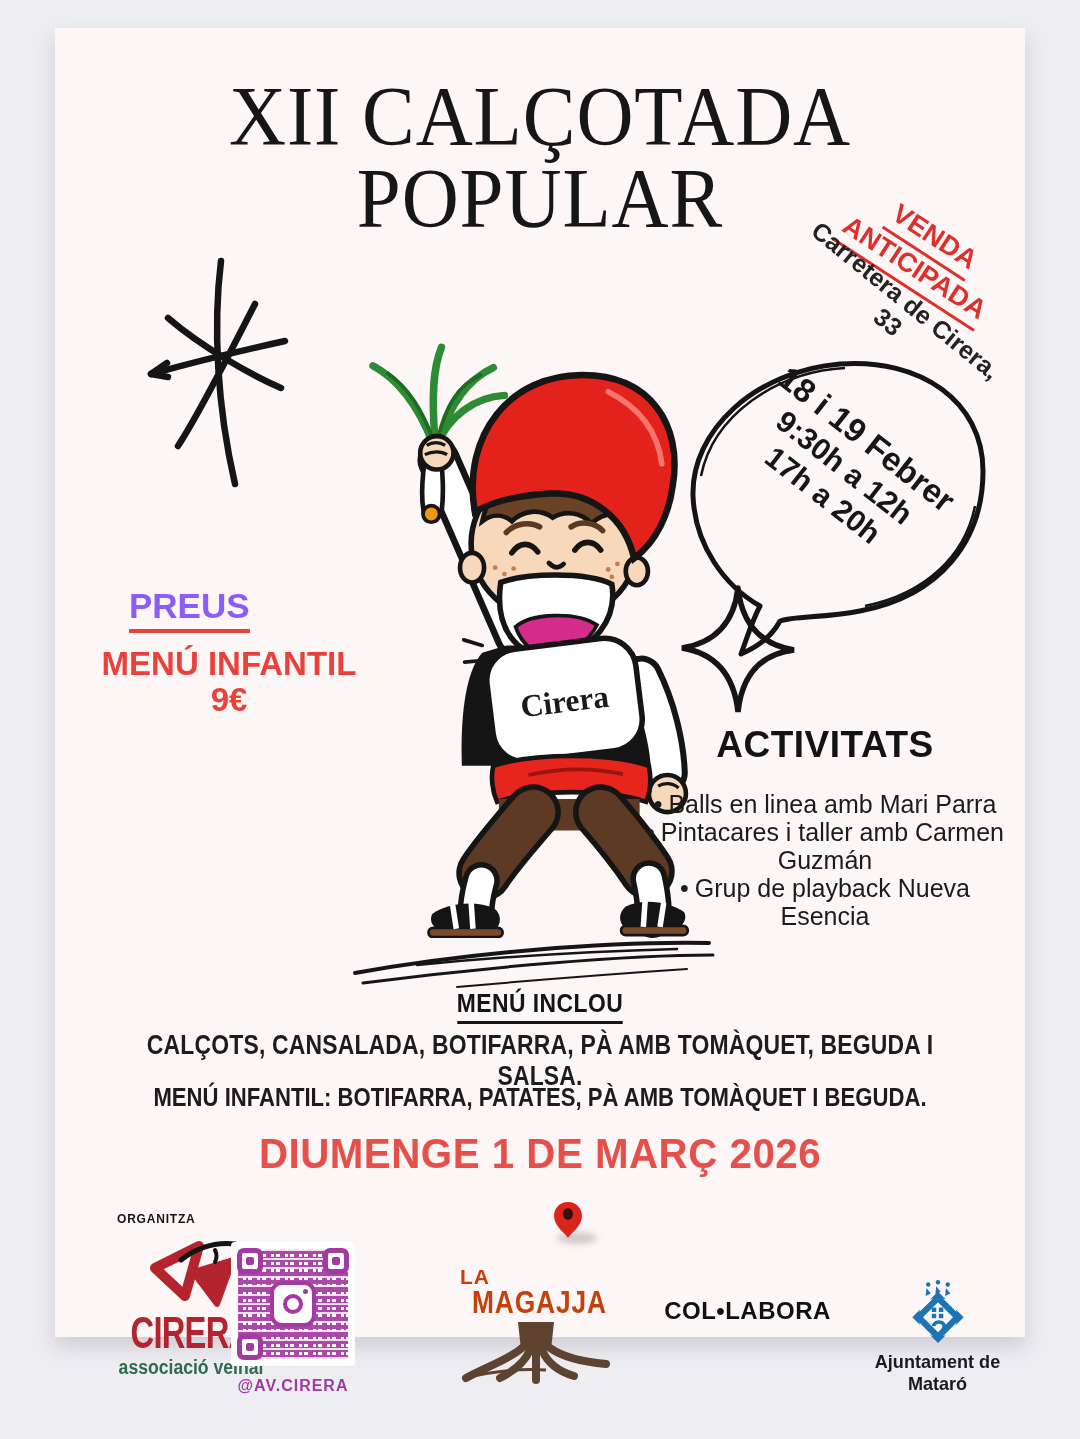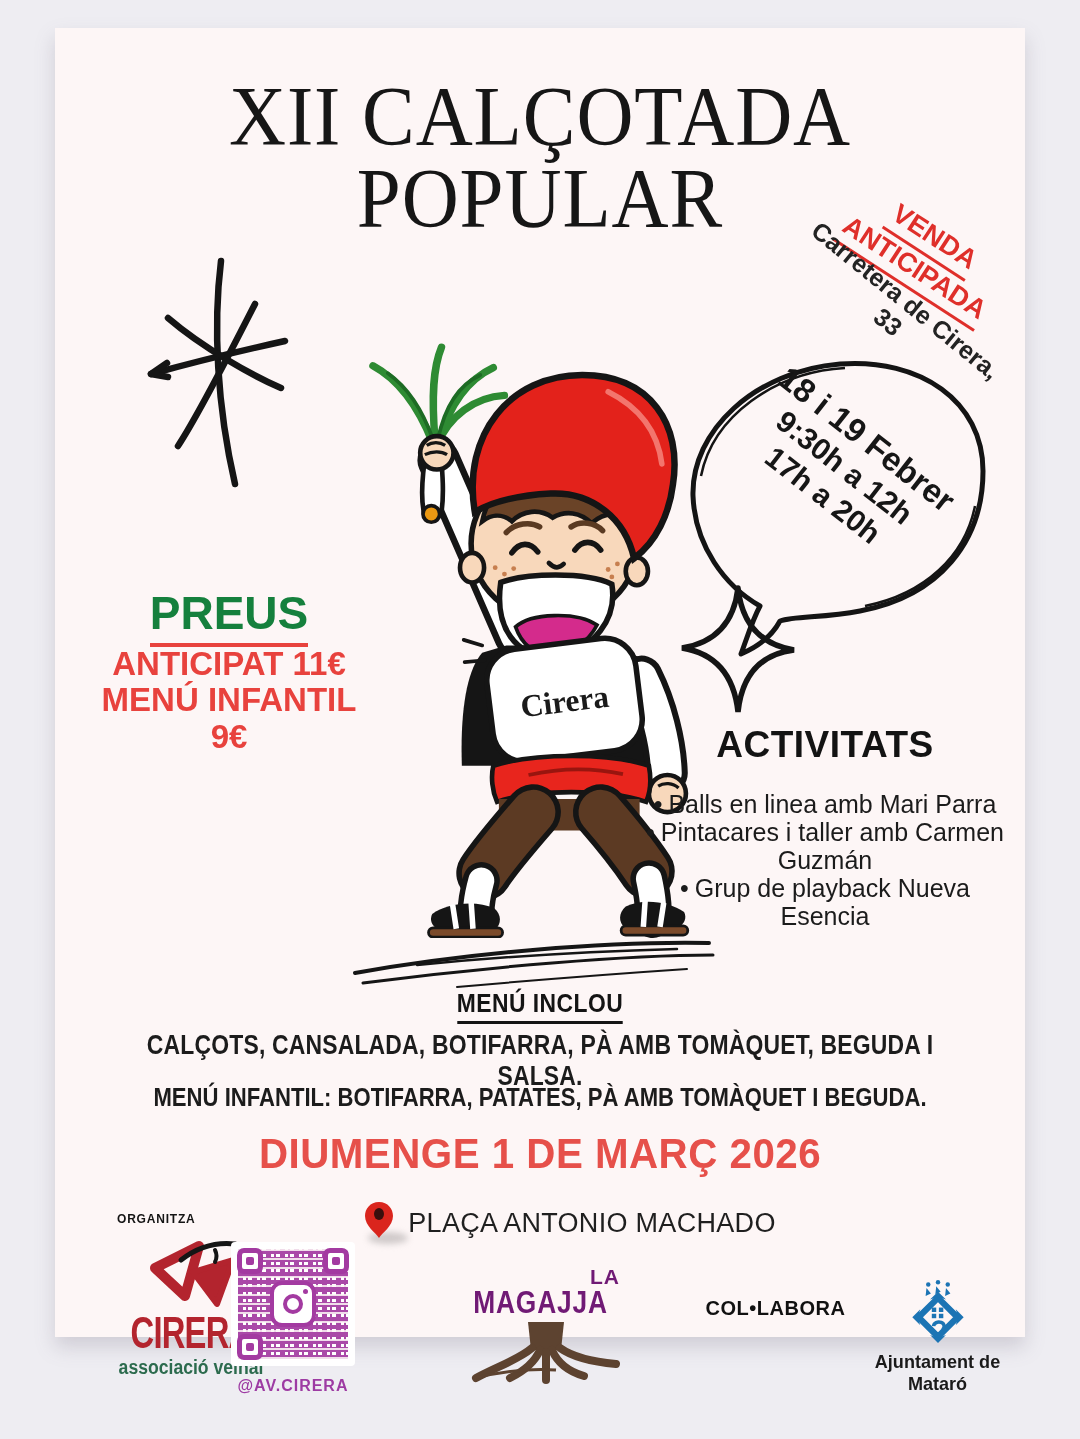--- a/index.html
+++ b/index.html
@@ -21,22 +21,22 @@
   .bubble-svg{left:610px;top:288px;width:335px;height:350px;}
   .bubble-text{left:655px;top:385px;width:270px;transform:rotate(38deg);text-align:center;
     color:#161616;line-height:1.16;}
   .bubble-text .b1{font-size:33px;font-weight:800;}
   .bubble-text .b2{font-size:30px;font-weight:700;}
   
   .star-svg{left:88px;top:228px;width:150px;height:232px;}
   .sparkle-svg{left:615px;top:552px;width:135px;height:140px;}
   .swoosh-svg{left:292px;top:895px;width:372px;height:72px;}
   
-  .preus-h{left:74px;top:558px;width:200px;text-align:center;color:#15803d;
-    font-size:46px;font-weight:800;}
+  .preus-h{left:74px;top:558px;width:200px;text-align:left;color:#8b5cf6;
+    font-size:35px;font-weight:800;}
   .preus-h span{display:inline-block;border-bottom:4px solid #e8423d;padding-bottom:3px;}
   .preus-lines{left:24px;top:618px;width:300px;text-align:center;color:#e8423d;
     font-size:33px;font-weight:600;line-height:1.1;}
   
   .boy-svg{left:275px;top:310px;width:360px;height:600px;}
   
   .act-h{left:615px;top:696px;width:310px;text-align:center;color:#131313;
     font-size:37px;font-weight:800;letter-spacing:.5px;}
   .act-list{left:582px;top:762px;width:376px;text-align:center;color:#1b1b1b;
     font-size:25px;font-weight:500;line-height:1.12;}
@@ -74,25 +74,25 @@
     repeating-linear-gradient(0deg,#a33aa1 0 4px,transparent 4px 7px,#a33aa1 7px 12px,transparent 12px 15px);}
   .finder{position:absolute;width:26px;height:26px;border:5px solid #a33aa1;border-radius:7px;
     background:#fff;box-sizing:border-box;}
   .finder i{position:absolute;left:4px;top:4px;width:8px;height:8px;background:#a33aa1;border-radius:2px;}
   .ig-badge{position:absolute;left:39px;top:39px;width:46px;height:46px;background:#fff;
     border:4px solid #a33aa1;border-radius:12px;box-sizing:border-box;}
   .ig-badge .lens{position:absolute;left:9px;top:9px;width:20px;height:20px;border:4px solid #a33aa1;
     border-radius:50%;box-sizing:border-box;}
   .ig-badge .dot{position:absolute;right:4px;top:4px;width:5px;height:5px;background:#a33aa1;border-radius:50%;}
   .qr-handle{margin-top:11px;color:#9d3ba3;font-size:16px;font-weight:700;letter-spacing:1px;}
-  .magajja{left:405px;top:1238px;width:160px;text-align:right;color:#701a75;}
+  .magajja{left:405px;top:1238px;width:160px;text-align:left;color:#c2410c;}
   .magajja-top{font-size:21px;font-weight:800;line-height:1;letter-spacing:1px;}
   .magajja-name{font-size:31px;font-weight:800;line-height:1.05;transform:scaleX(.85);letter-spacing:1px;}
-  .collabora{left:628px;top:1269px;width:185px;text-align:center;color:#111;
-    font-size:20px;font-weight:800;letter-spacing:.5px;}
+  .collabora{left:600px;top:1269px;width:185px;text-align:center;color:#111;
+    font-size:24px;font-weight:800;letter-spacing:.5px;}
   .ajuntament{left:795px;top:1252px;width:175px;text-align:center;}
   .ajuntament-text{color:#1a1a1a;font-size:19px;font-weight:700;margin-top:3px;transform:scaleX(.95);}
 </style>
 </head>
 <body>
 
 <div class="poster">
 
   <div class="abs title">
     <div>XII CALÇOTADA</div>
@@ -133,21 +133,20 @@
   </svg>
 
   <svg class="abs sparkle-svg" viewBox="0 0 135 140">
     <path d="M68,8 Q62,60 12,68 Q62,76 68,132 Q74,76 124,70 Q74,62 68,8" fill="none" stroke="#151515" stroke-width="5.5" stroke-linecap="round"></path>
   </svg>
 
   <div class="abs preus-h">
     <span>PREUS</span>
   </div>
   <div class="abs preus-lines">
-    <div>ANTICIPAT 11€</div>
     <div>MENÚ INFANTIL 9€</div>
   </div>
 
   <svg class="abs boy-svg" viewBox="0 0 360 648">
 
     <path d="M103,132 C122,175 152,245 186,322" stroke="#151515" stroke-width="46" fill="none" stroke-linecap="round"></path>
     <path d="M103,132 C122,175 152,245 186,322" stroke="#ffffff" stroke-width="32" fill="none" stroke-linecap="round"></path>
 
     <g stroke="#2e8b33" stroke-width="8" fill="none" stroke-linecap="round">
       <path d="M96,112 C80,72 58,44 32,30"></path>
@@ -262,21 +261,20 @@
   <div class="abs date">DIUMENGE 1 DE MARÇ 2026</div>
 
   <div class="abs loc-row">
     <div class="pin-wrap">
       <div class="pin-shadow"></div>
       <svg viewBox="0 0 30 40" width="30" height="40" style="position:absolute;left:0;top:0;">
         <path d="M15,2 C24,2 29,9 29,16 C29,26 18,33 15,38 C12,33 1,26 1,16 C1,9 6,2 15,2 Z" fill="#da251d"></path>
         <ellipse cx="15" cy="14" rx="5" ry="6" fill="#3a0f0d"></ellipse>
       </svg>
     </div>
-    <div class="loc-text">PLAÇA ANTONIO MACHADO</div>
   </div>
 
   <div class="abs organitza">ORGANITZA</div>
   <div class="abs cirera">
     <svg viewBox="0 0 100 72" width="100" height="72">
       <path d="M14,30 L58,8 L44,58 Z" fill="none" stroke="#b3242e" stroke-width="10" stroke-linejoin="round"></path>
       <path d="M52,34 L92,22 L76,66 Z" fill="#b3242e" stroke="#b3242e" stroke-width="6" stroke-linejoin="round"></path>
       <path d="M40,22 C58,8 76,4 94,6" stroke="#151515" stroke-width="5" fill="none" stroke-linecap="round"></path>
       <path d="M74,12 C76,16 76,20 74,24" stroke="#151515" stroke-width="4" fill="none" stroke-linecap="round"></path>
     </svg>

